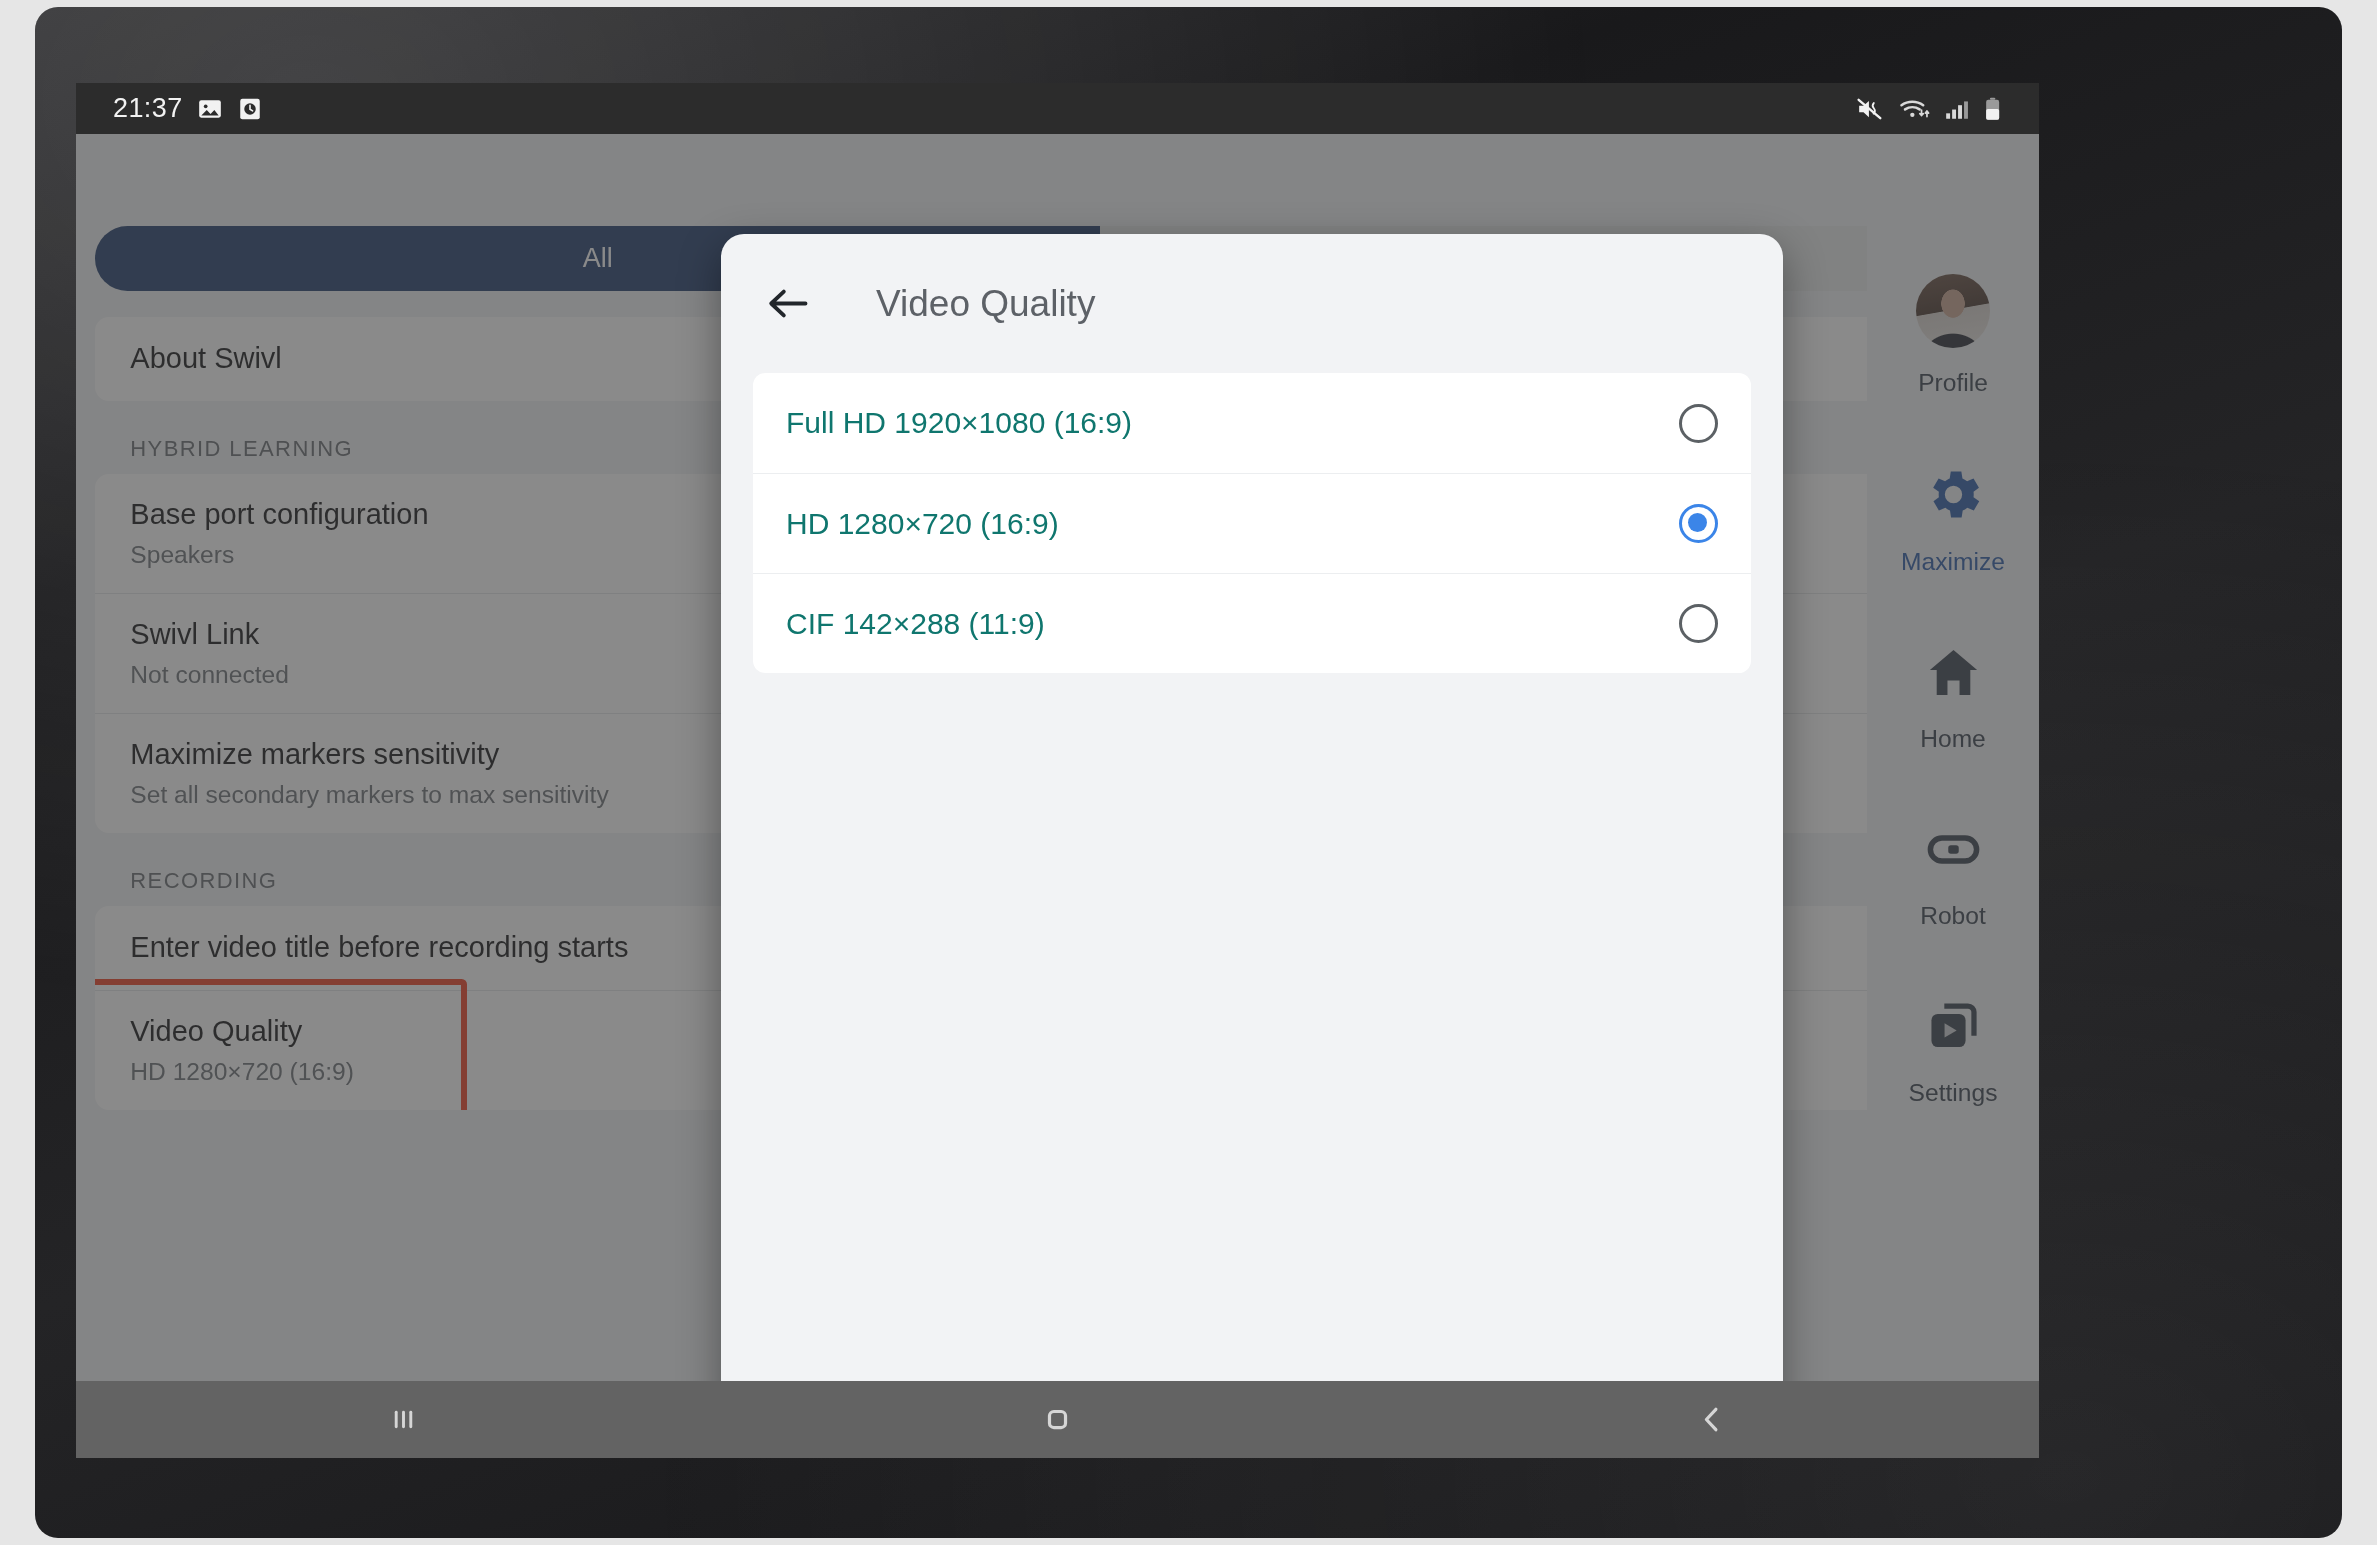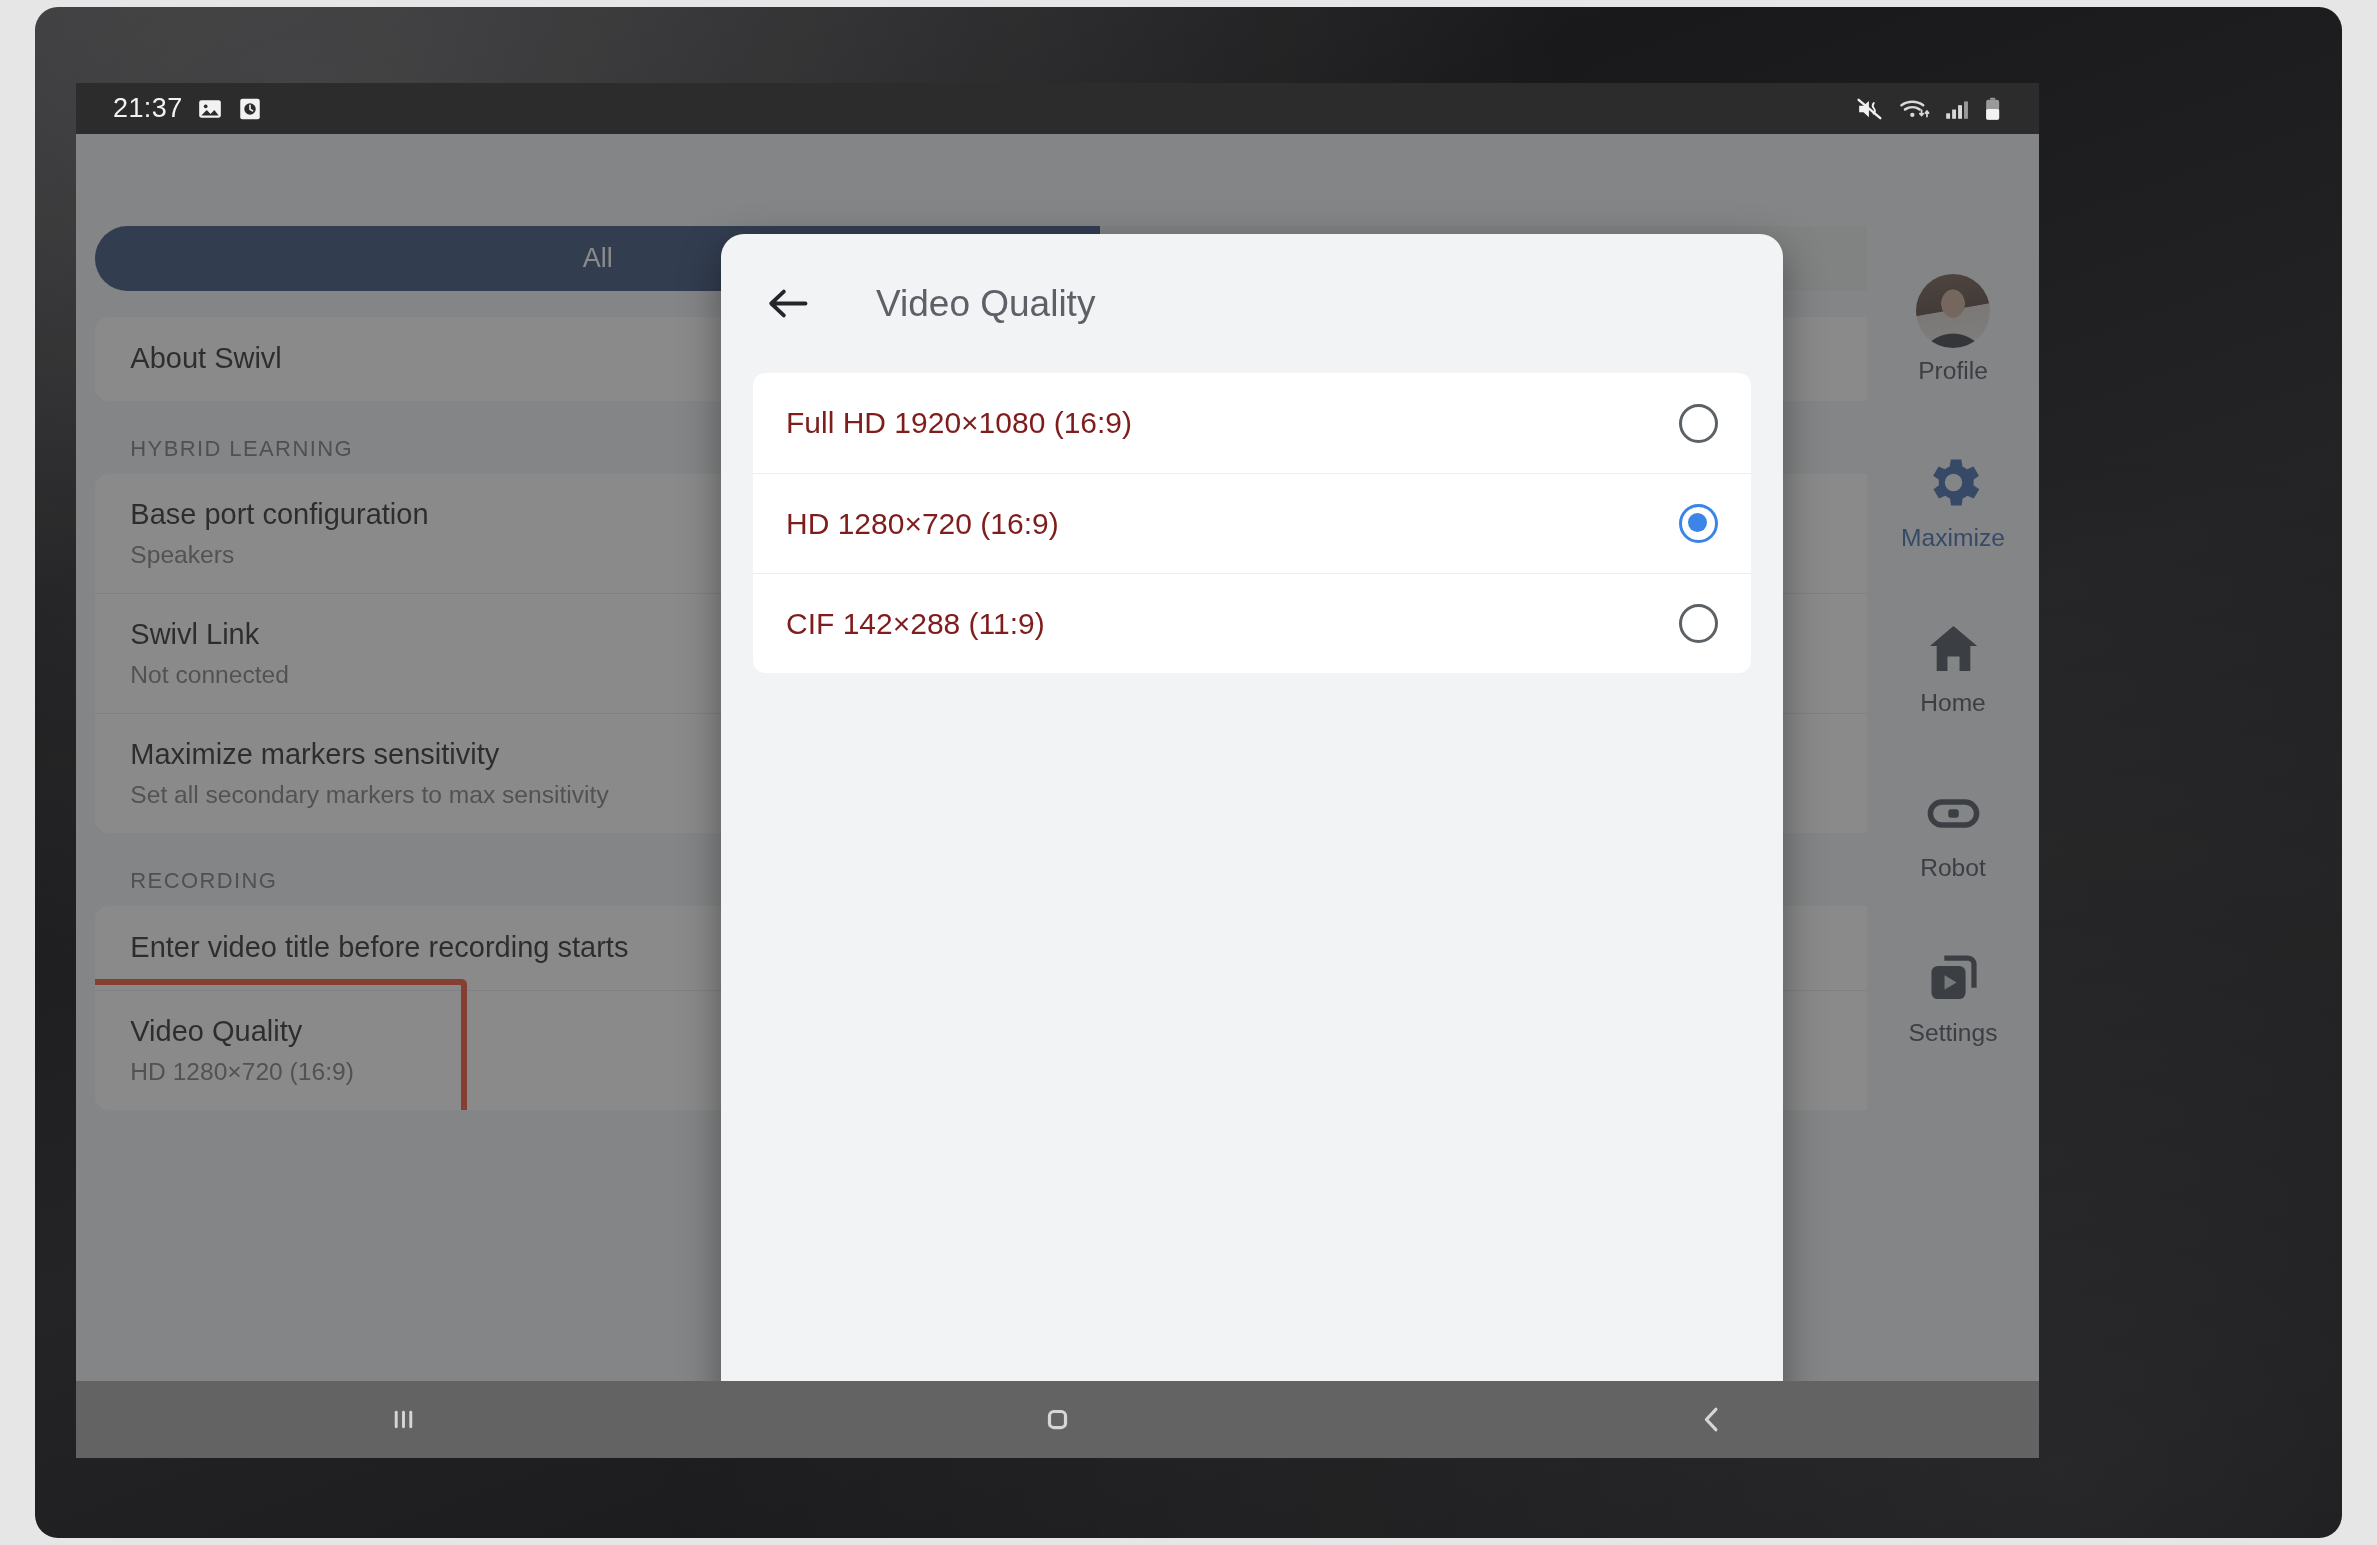--- a/index.html
+++ b/index.html
@@ -130,21 +130,21 @@
   #right-rail {
     position: absolute; right: 0; top: 0;
     width: 172px; height: 100%;
     display: flex; flex-direction: column;
     align-items: center; padding-top: 140px; gap: 65px;
     background: #f1f2f4;
   }
   .rail-item {
     width: 132px;
     display: flex; flex-direction: column;
-    align-items: center; gap: 9px;
+    align-items: center; gap: 21px;
   }
   .rail-label { font-size: 24.6px; color: #3b4450; }
   .rail-item.active .rail-label { color: #2f5ea8; }
   .avatar {
     width: 74px; height: 74px; border-radius: 50%;
     background:
       radial-gradient(circle at 50% 128%, #2b2f38 0 34%, rgba(0,0,0,0) 35%),
       radial-gradient(ellipse at 50% 40%, #caa692 0 22%, rgba(0,0,0,0) 23%),
       linear-gradient(170deg,#6d5548 0%,#4c3a31 48%,#d8d2cd 49%, #e8e4e0 100%);
     overflow: hidden;
@@ -180,21 +180,21 @@
     border-radius: 12.3px;
     overflow: hidden;
   }
   .opt {
     display: flex; align-items: center;
     justify-content: space-between;
     padding: 0 33px;
     height: 100px;
   }
   .opt + .opt { border-top: 0.9px solid #eceef0; }
-  .opt-label { font-size: 30px; color: #7f1d1d; }
+  .opt-label { font-size: 30px; color: #0f766e; }
   .radio {
     width: 39px; height: 39px; border-radius: 50%;
     border: 3.5px solid #5c6165; flex: none;
     position: relative;
   }
   .radio.checked { border-color: #3b85e8; }
   .radio.checked::after {
     content: ""; position: absolute;
     left: 6.1px; top: 6.1px; width: 19.3px; height: 19.3px;
     border-radius: 50%; background: #3b85e8;

